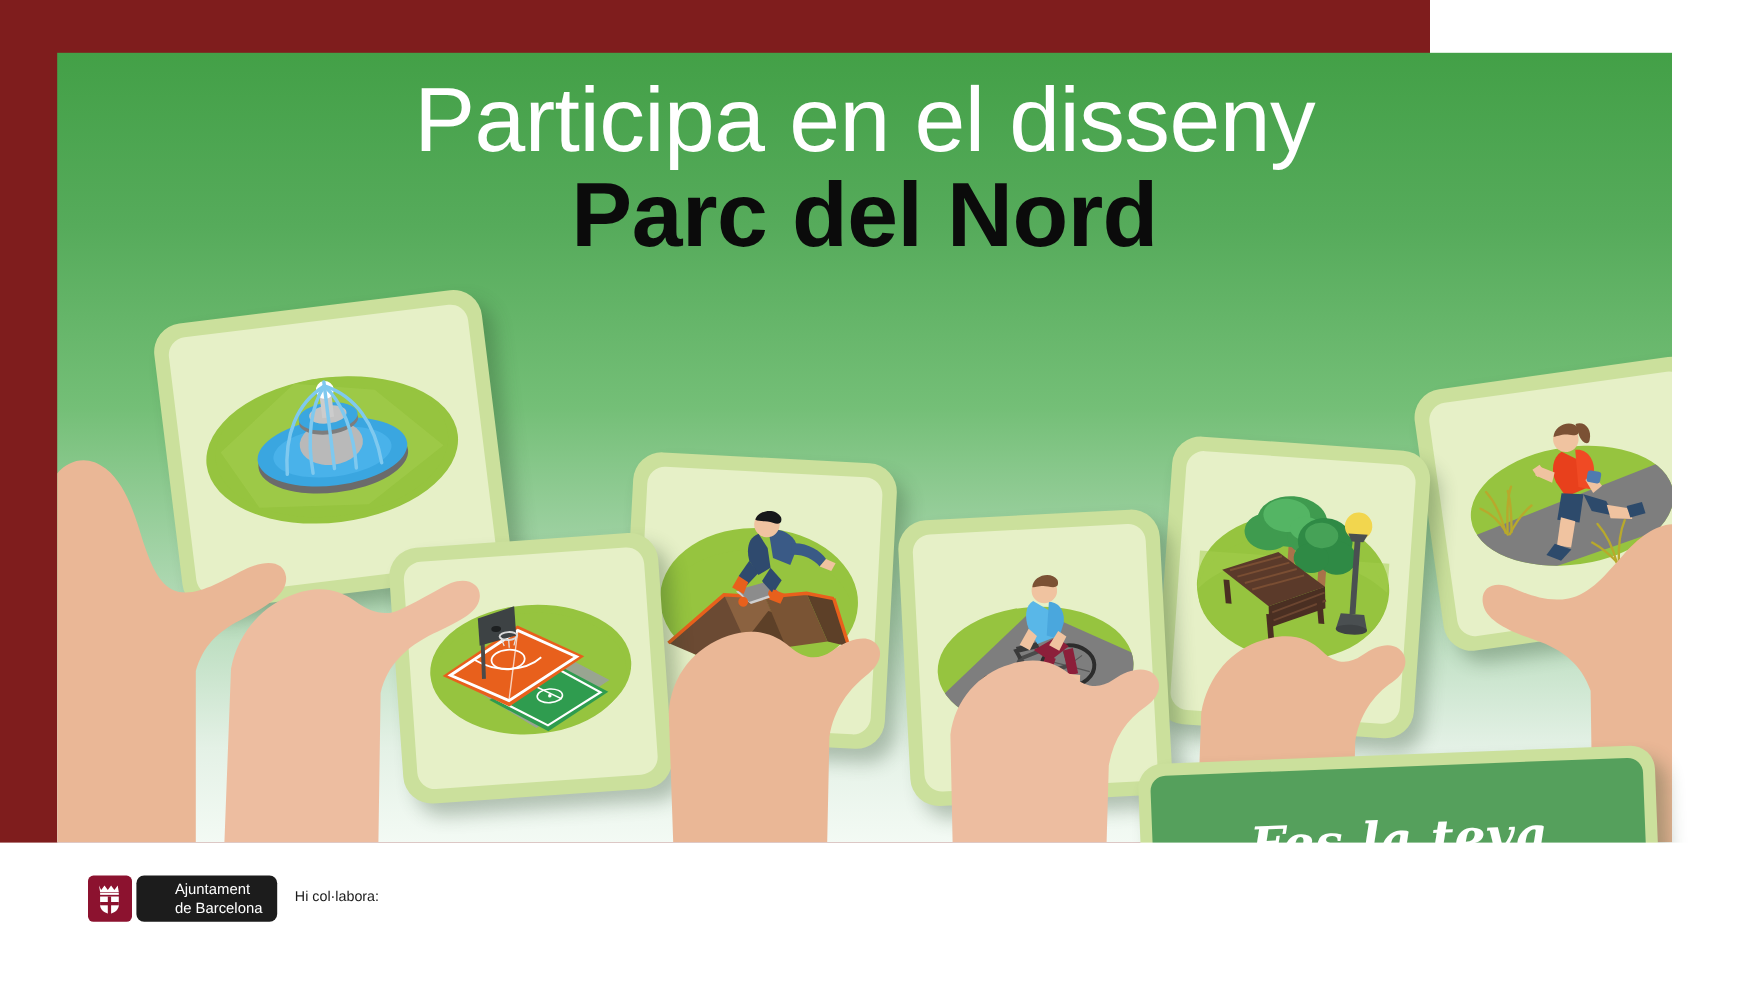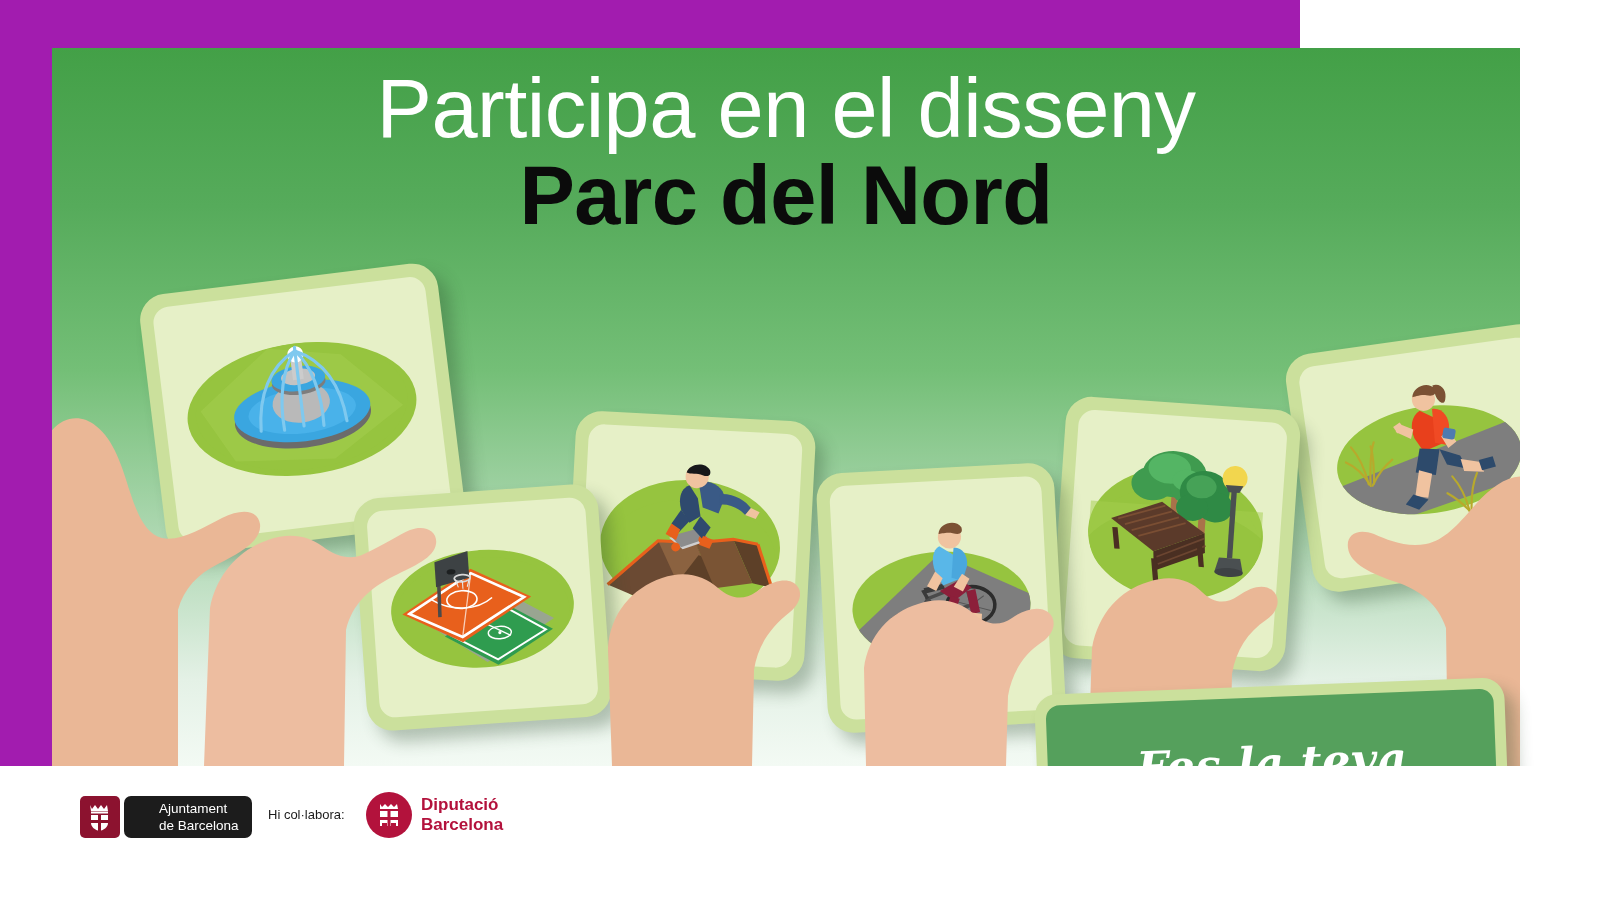--- a/index.html
+++ b/index.html
@@ -1,20 +1,20 @@
 <!DOCTYPE html>
 <html><head>
 <meta charset="utf-8">
 <style>
   html,body{margin:0;padding:0;}
   body{
     width:1600px;height:900px;background:#ffffff;overflow:hidden;
     font-family:"Liberation Sans",sans-serif;
   }
-  .stage{position:relative;width:1300px;height:900px;background:#a21caf;}
+  .stage{position:relative;width:1300px;height:900px;background:#7f1d1d;}
 
   
   .panel{
     position:absolute;left:52px;top:48px;width:1468px;height:718px;
     background:linear-gradient(180deg,#43a047 0%,#56ab5b 22%,#74bf77 45%,#b8dcbc 72%,#e4f1e6 88%,#f3faf4 100%);
     overflow:hidden;
   }
 
   
   .headline{
@@ -377,32 +377,16 @@
         </svg>
       </div>
       <div class="name-box">
         <span>Ajuntament</span>
         <span>de Barcelona</span>
       </div>
     </div>
 
     <div class="collab-label">Hi col·labora:</div>
 
-    <div class="logo-dipu">
-      <div class="dipu-circle">
-        <svg width="26" height="28" viewBox="0 0 26 28">
-          <path d="M4 3 L6 6 L9 3 L12 6 L15 3 L18 6 L21 3 L22 8 L4 8 Z" fill="#ffffff"></path>
-          <rect x="4" y="10" width="18" height="15" fill="#ffffff"></rect>
-          <rect x="11.5" y="10" width="3" height="15" fill="#b3123c"></rect>
-          <rect x="4" y="16" width="18" height="3" fill="#b3123c"></rect>
-          <rect x="6" y="22" width="5" height="3" fill="#b3123c"></rect>
-          <rect x="15" y="22" width="5" height="3" fill="#b3123c"></rect>
-        </svg>
-      </div>
-      <div class="dipu-text">
-        <span>Diputació</span>
-        <span>Barcelona</span>
-      </div>
-    </div>
 
   </div>
 
 </div>
 
 </body></html>

